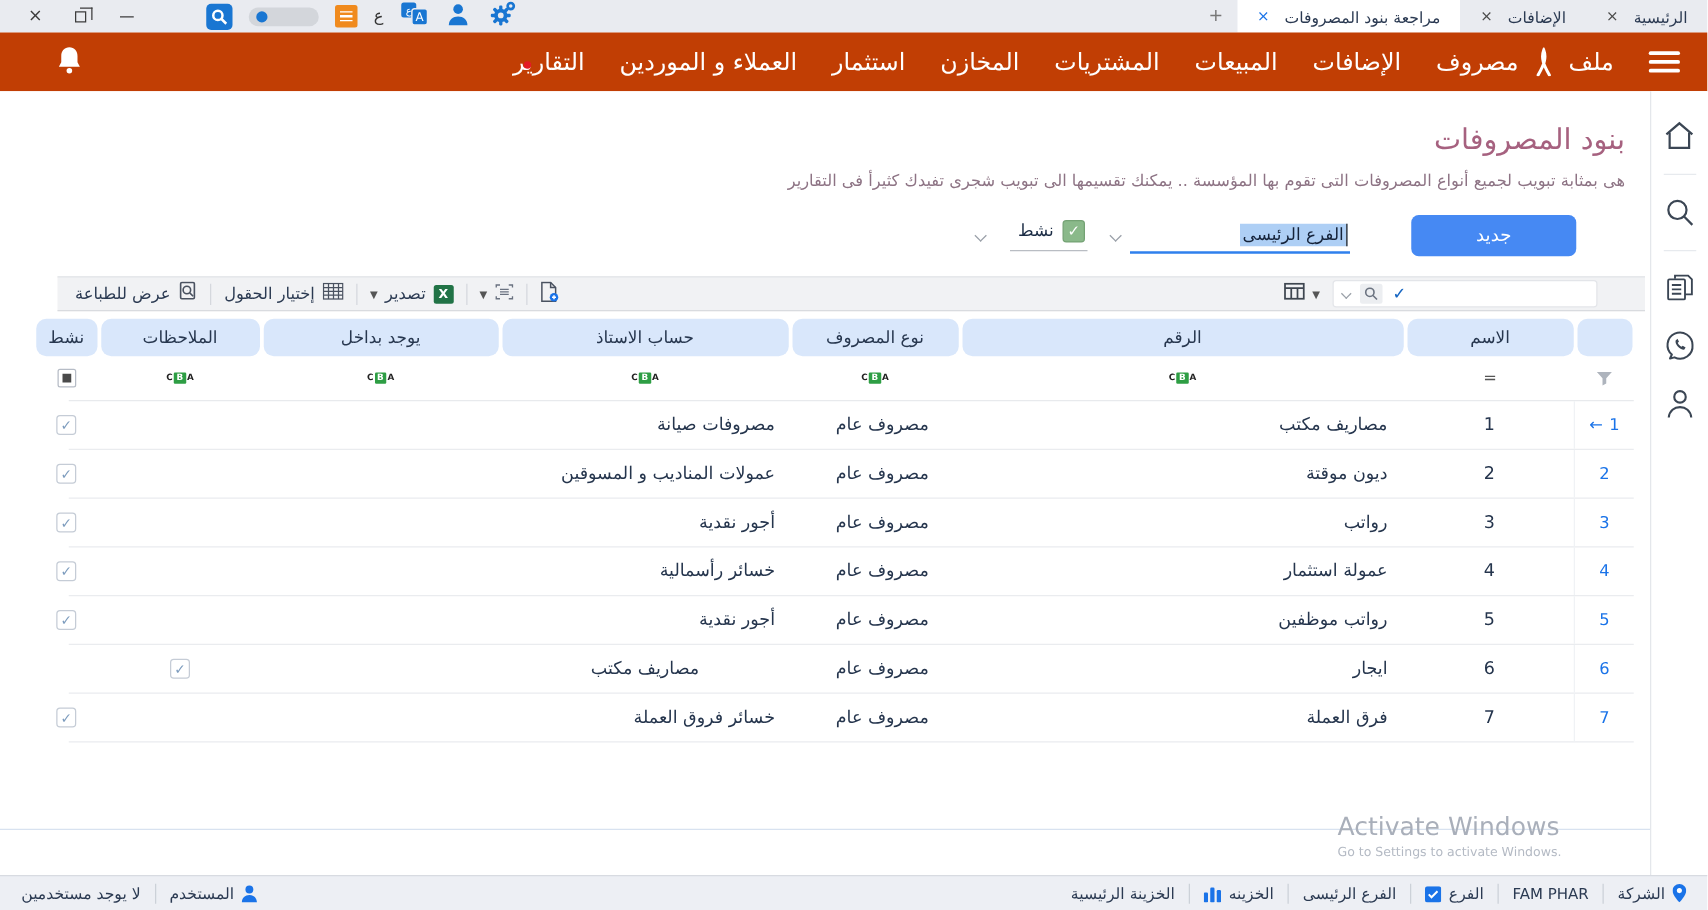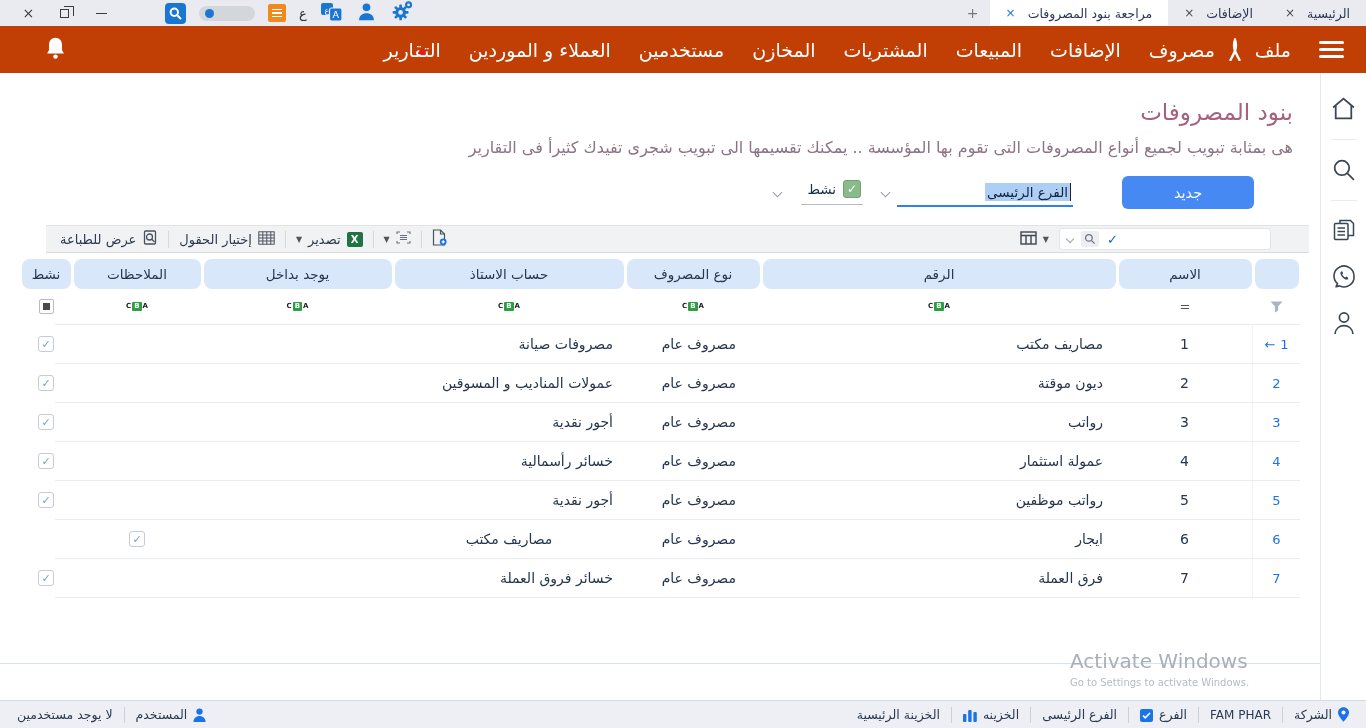--- a/index.html
+++ b/index.html
@@ -35,23 +35,23 @@
   .menu-item{color:#fff;font-size:19px;padding:0 14px;cursor:pointer;white-space:nowrap}
   .ribbon{display:flex;align-items:center;margin:0 -2px}
   .bell{position:absolute;left:42px;top:9px}
   .notif-dot{position:absolute;left:419px;top:23px;width:6px;height:6px;border-radius:50%;background:#e31b23}
 
   
   .main{position:relative;height:627px;background:#fff}
   .sidebar{position:absolute;right:0;top:0;width:46px;height:100%;background:#fff;border-left:1px solid #e4e7eb;display:flex;flex-direction:column;align-items:center;padding-top:20px}
   .side-ico{margin-bottom:16px;display:flex;align-items:center;justify-content:center;width:30px;height:30px;cursor:pointer}
   .side-div{width:26px;height:0;border-top:1px solid #e7eaee;margin:0 0 14px 0}
-  .content{margin-left:46px;margin-right:11px;padding-right:46px;height:100%}
+  .content{margin-left:46px;margin-right:4px;padding-right:46px;height:100%}
   .page-title{padding:26px 16px 0 0;font-size:23px;color:#a6617f;text-align:right}
-  .page-desc{margin-top:13px;padding-right:16px;font-size:16px;color:#8d7384;text-align:right}
+  .page-desc{margin-top:13px;padding-right:16px;font-size:13px;color:#8d7384;text-align:right}
 
   
   .form-row{position:relative;height:34px;margin-top:19px}
   .btn-new{position:absolute;right:55px;top:0;width:132px;height:33px;background:#4689f3;border:none;border-radius:6px;color:#fff;font-size:14.5px;font-family:inherit;cursor:pointer}
   .branch-field{position:absolute;right:236px;top:2px;width:176px;height:29px;border-bottom:2px solid #2f80ed;display:flex;align-items:center;justify-content:flex-start;padding-right:2px}
   .branch-field .sel{background:#aecff5;color:#15233a;font-size:13.5px;padding:1px 2px;border-right:1.5px solid #222}
   .chev{width:7px;height:7px;border-left:1.6px solid #989ea7;border-bottom:1.6px solid #989ea7;transform:rotate(-45deg);display:inline-block}
   .chev-branch{position:absolute;right:420px;top:13px}
   .active-group{position:absolute;right:446px;top:4px;display:flex;align-items:center;gap:7px;border-bottom:1px solid #b9bdc3;padding:0 2px 6px 6px}
   .chk-green{width:18px;height:18px;background:#8ab98a;border:1px solid #74a274;border-radius:3px;display:flex;align-items:center;justify-content:center;color:#fff;font-size:12px}
@@ -196,21 +196,21 @@
       <span class="ribbon">
         <svg width="16" height="23" viewBox="0 0 16 23">
           <path d="M3.5 22C8 14 10.5 8.5 8 2 5.5 8.5 8 14 12.5 22" stroke="#fff" stroke-width="2.4" fill="none" stroke-linecap="round"></path>
         </svg>
       </span>
       <div class="menu-item">مصروف</div>
       <div class="menu-item">الإضافات</div>
       <div class="menu-item">المبيعات</div>
       <div class="menu-item">المشتريات</div>
       <div class="menu-item">المخازن</div>
-      <div class="menu-item">مستخدمين</div>
+      <div class="menu-item">استثمار</div>
       <div class="menu-item">العملاء و الموردين</div>
       <div class="menu-item">التقارير</div>
     </div>
   <span class="bell">
     <svg width="27" height="28" viewBox="0 0 24 25">
         <path fill="#fff" d="M12 2.5c-3.5 0-5.8 2.6-5.8 6.2v4.6L4.5 16.5h15l-1.7-3.2V8.7c0-3.6-2.3-6.2-5.8-6.2z"></path>
         <circle cx="12" cy="19.3" r="2" fill="#fff"></circle>
       </svg>
   </span>
   <span class="notif-dot"></span>

